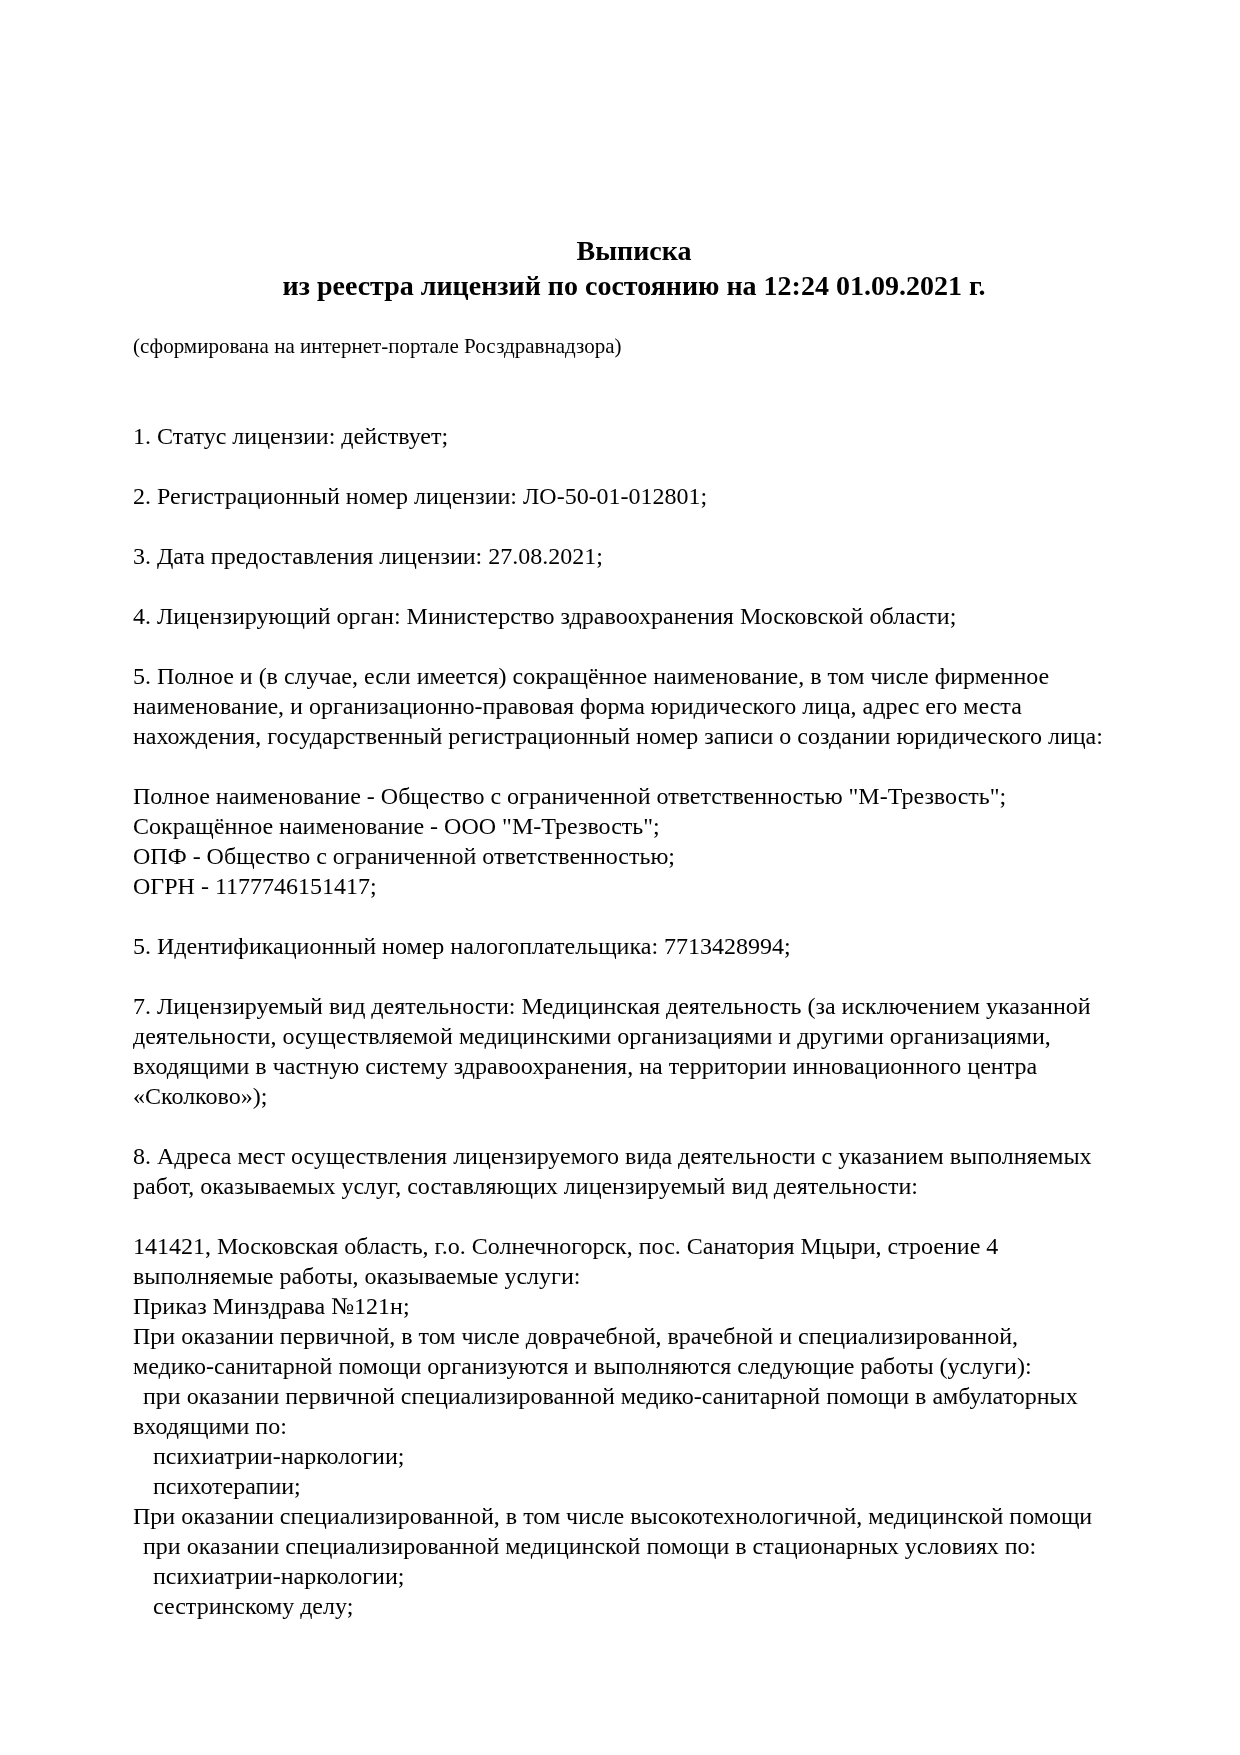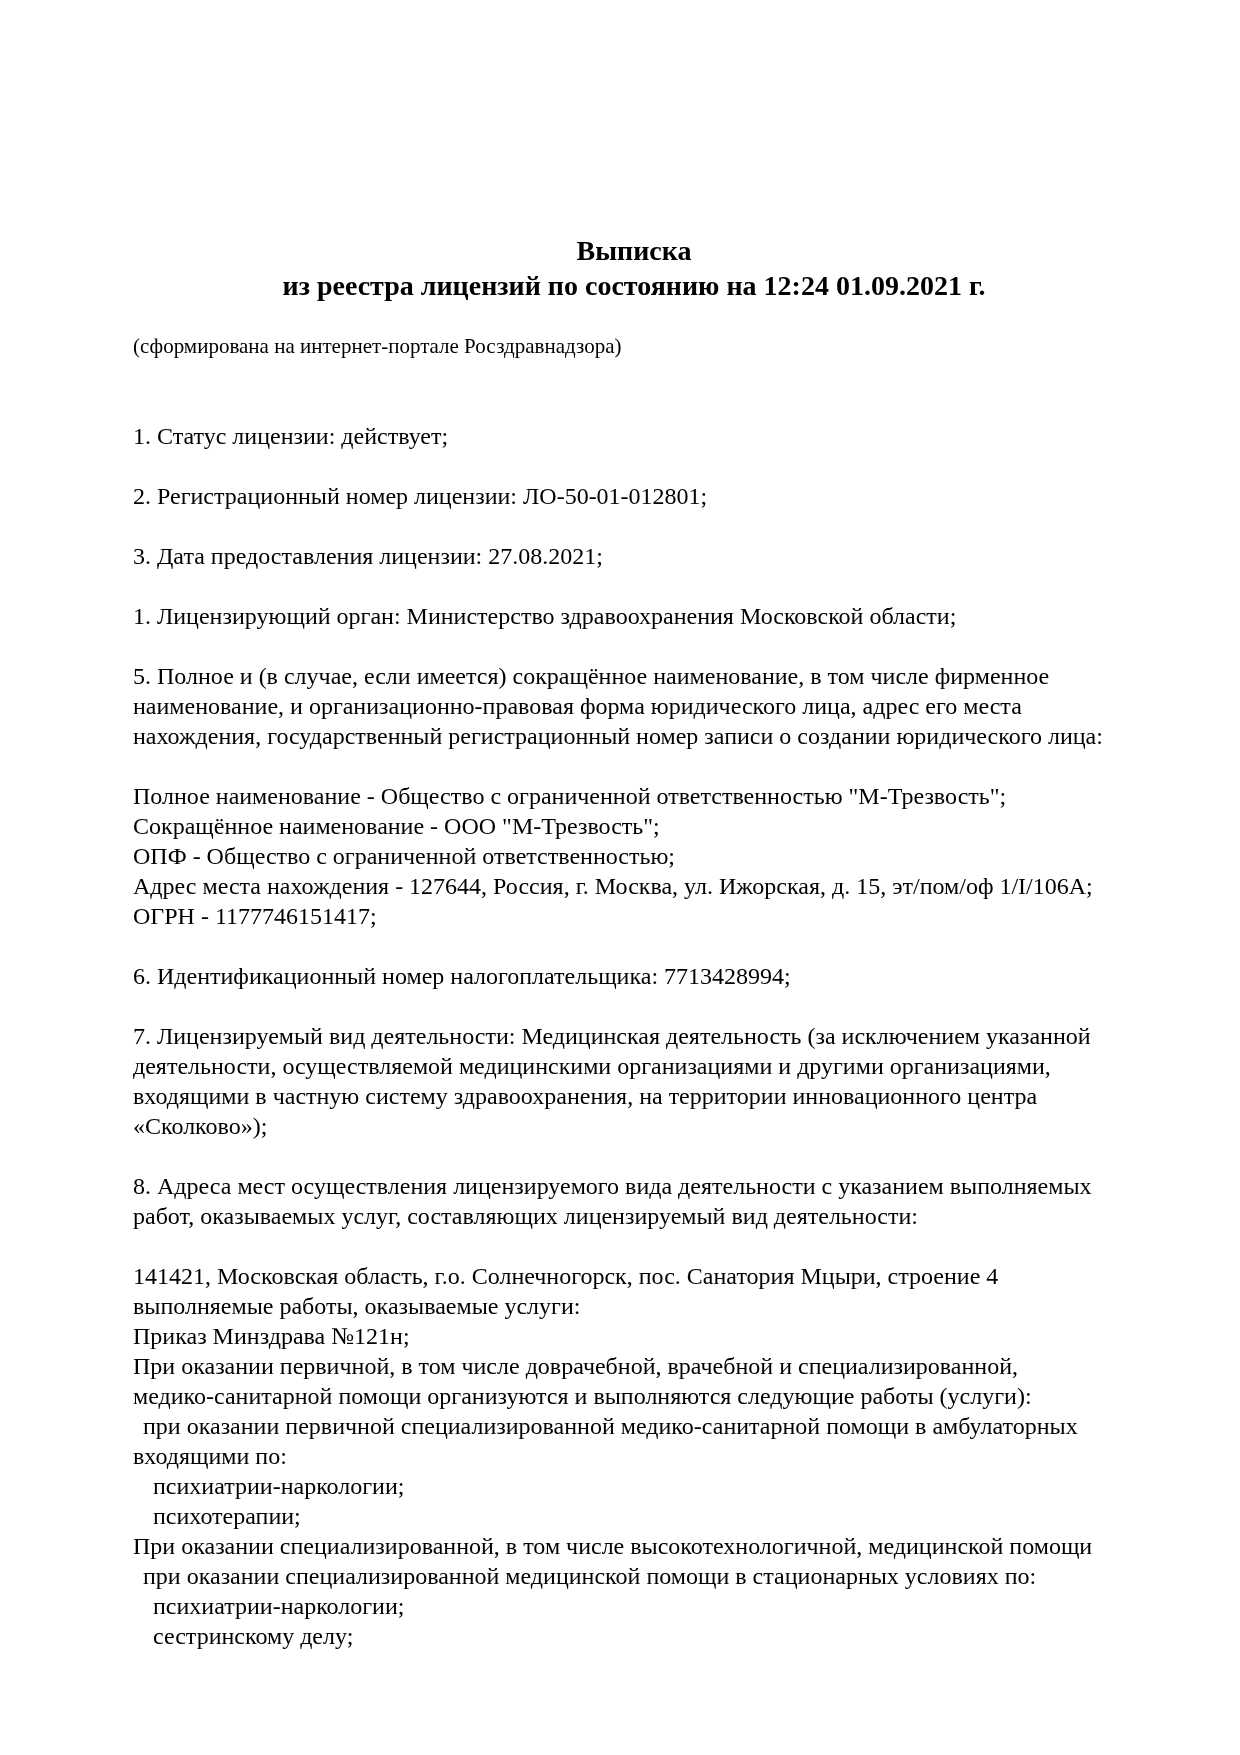--- a/index.html
+++ b/index.html
@@ -68,36 +68,35 @@
         <div class="block">
           <div class="line indent-0">1. Статус лицензии: действует;</div>
         </div>
         <div class="block">
           <div class="line indent-0">2. Регистрационный номер лицензии: ЛО-50-01-012801;</div>
         </div>
         <div class="block">
           <div class="line indent-0">3. Дата предоставления лицензии: 27.08.2021;</div>
         </div>
         <div class="block">
-          <div class="line indent-0">1. Лицензирующий орган: Министерство здравоохранения Московской области;</div>
+          <div class="line indent-0">4. Лицензирующий орган: Министерство здравоохранения Московской области;</div>
         </div>
         <div class="block">
           <div class="line indent-0">5. Полное и (в случае, если имеется) сокращённое наименование, в том числе фирменное</div>
           <div class="line indent-0">наименование, и организационно-правовая форма юридического лица, адрес его места</div>
           <div class="line indent-0">нахождения, государственный регистрационный номер записи о создании юридического лица:</div>
         </div>
         <div class="block">
           <div class="line indent-0">Полное наименование - Общество с ограниченной ответственностью "М-Трезвость";</div>
           <div class="line indent-0">Сокращённое наименование - ООО "М-Трезвость";</div>
           <div class="line indent-0">ОПФ - Общество с ограниченной ответственностью;</div>
-          <div class="line indent-0">Адрес места нахождения - 127644, Россия, г. Москва, ул. Ижорская, д. 15, эт/пом/оф 1/I/106А;</div>
           <div class="line indent-0">ОГРН - 1177746151417;</div>
         </div>
         <div class="block">
-          <div class="line indent-0">6. Идентификационный номер налогоплательщика: 7713428994;</div>
+          <div class="line indent-0">5. Идентификационный номер налогоплательщика: 7713428994;</div>
         </div>
         <div class="block">
           <div class="line indent-0">7. Лицензируемый вид деятельности: Медицинская деятельность (за исключением указанной</div>
           <div class="line indent-0">деятельности, осуществляемой медицинскими организациями и другими организациями,</div>
           <div class="line indent-0">входящими в частную систему здравоохранения, на территории инновационного центра</div>
           <div class="line indent-0">«Сколково»);</div>
         </div>
         <div class="block">
           <div class="line indent-0">8. Адреса мест осуществления лицензируемого вида деятельности с указанием выполняемых</div>
           <div class="line indent-0">работ, оказываемых услуг, составляющих лицензируемый вид деятельности:</div>

